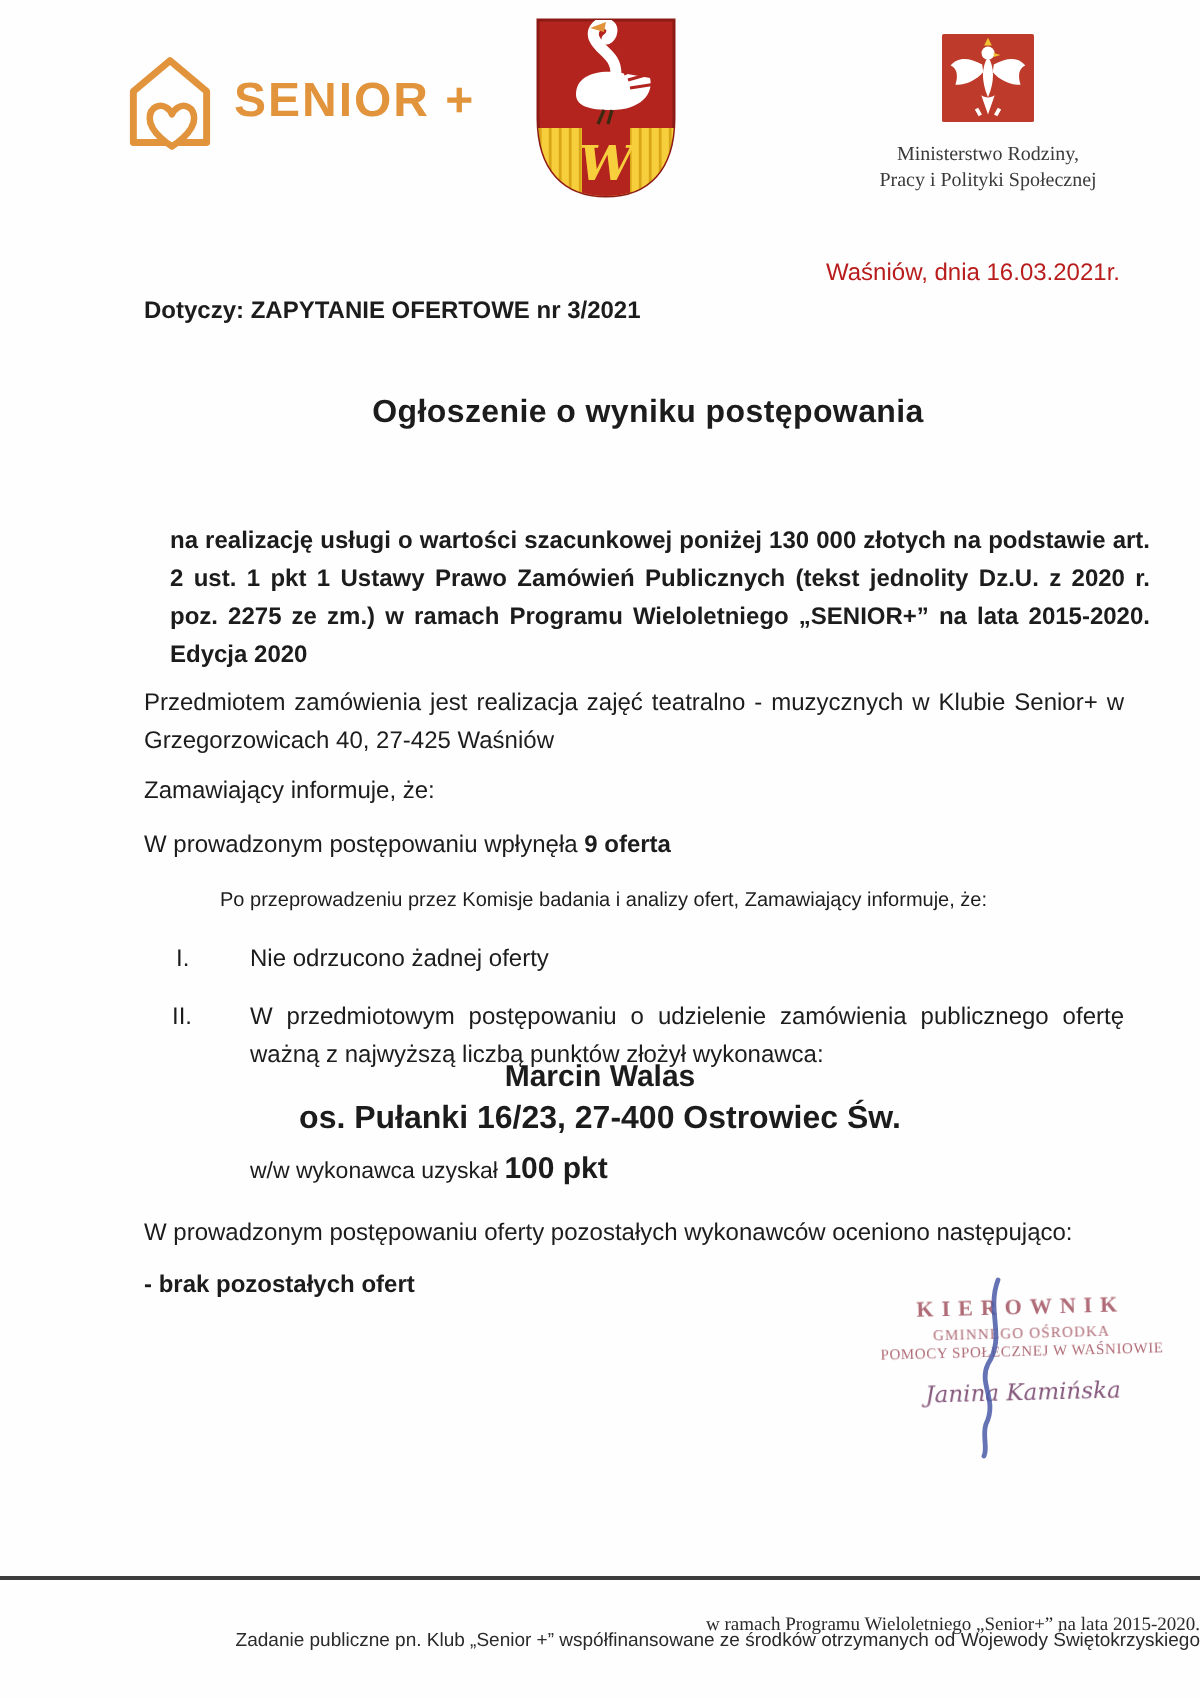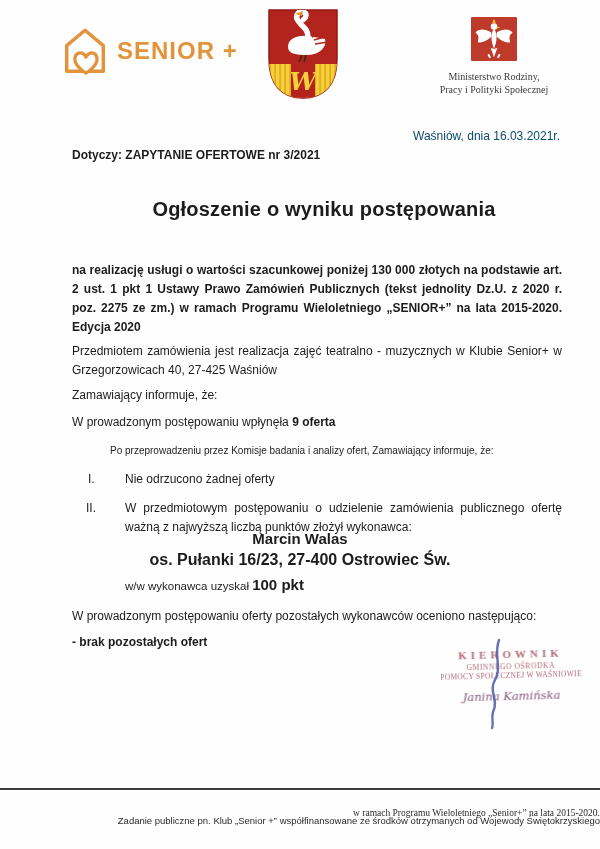--- a/index.html
+++ b/index.html
@@ -9,26 +9,26 @@
     background:#fefefe; overflow:hidden;
     font-family:"Liberation Sans", sans-serif; color:#1c1c1c;
   }
   
   .senior-logo { position:absolute; left:58px; top:24px; display:flex; align-items:center; gap:5px; }
   .senior-logo .brand { font-size:24px; font-weight:bold; letter-spacing:1px; color:#E2943C; }
   .crest-wrap { position:absolute; left:266px; top:7px; }
   .ministry { position:absolute; left:416px; top:16px; width:156px; text-align:center; }
   .ministry .caption { margin-top:4px; font-family:"Liberation Serif", serif; font-size:10px; line-height:13px; color:#3a3a3a; }
   
-  .dateline { position:absolute; top:129px; right:40px; font-size:12px; color:#0c4a6e; }
+  .dateline { position:absolute; top:129px; right:40px; font-size:12px; color:#b91c1c; }
   .subject  { position:absolute; top:148px; left:72px; font-size:12px; font-weight:bold; }
-  .doc-title{ position:absolute; top:198px; left:0; width:100%; text-align:center; font-size:20px; font-weight:bold; letter-spacing:.2px;padding-left:48px; }
+  .doc-title{ position:absolute; top:198px; left:0; width:100%; text-align:center; font-size:16px; font-weight:bold; letter-spacing:.2px;padding-left:48px; }
   
   .bt { font-size:12px; line-height:19px; color:#1c1c1c; }
-  .p-intro   { position:absolute; top:261px; left:72px; width:490px; font-weight:bold; text-align:justify; }
+  .p-intro   { position:absolute; top:261px; left:85px; width:490px; font-weight:bold; text-align:justify; }
   .p-subject { position:absolute; top:342px; left:72px; width:490px; text-align:justify; }
   .p-informs { position:absolute; top:386px; left:72px; }
   .p-offers  { position:absolute; top:413px; left:72px; }
   .p-analysis{ position:absolute; top:441px; left:110px; font-size:10px; white-space:nowrap; }
   .li-num-1  { position:absolute; top:470px; left:88px; }
   .li-txt-1  { position:absolute; top:470px; left:125px; }
   .li-num-2  { position:absolute; top:499px; left:86px; }
   .li-txt-2  { position:absolute; top:499px; left:125px; width:437px; text-align:justify; }
   .winner-name { position:absolute; top:530px; left:0; width:100%; text-align:center; font-size:15px; font-weight:bold; }
   .winner-addr { position:absolute; top:551px; left:0; width:100%; text-align:center; font-size:16px; font-weight:bold; }

